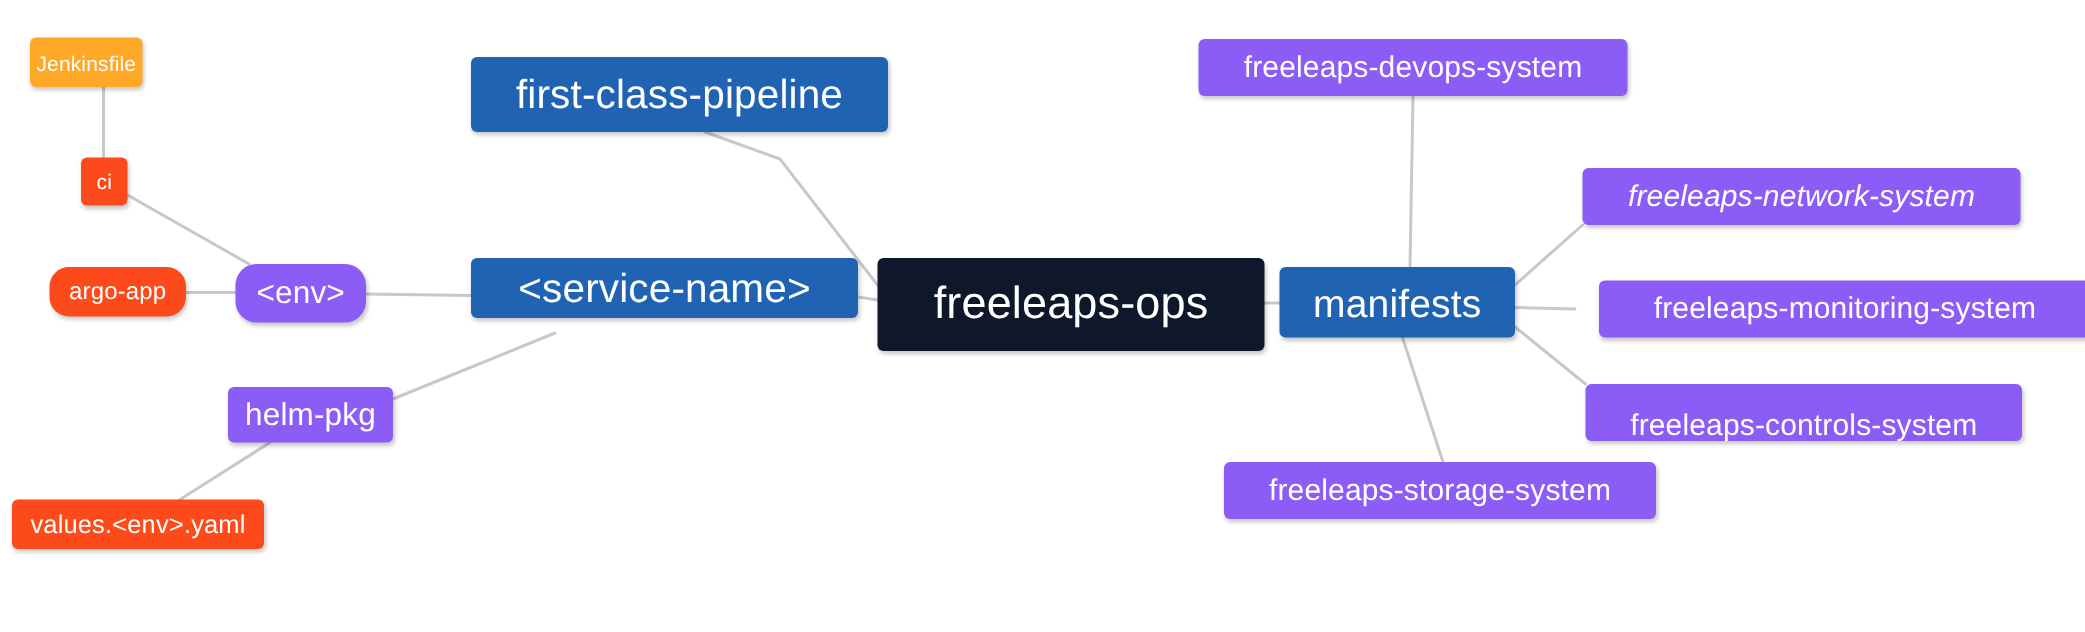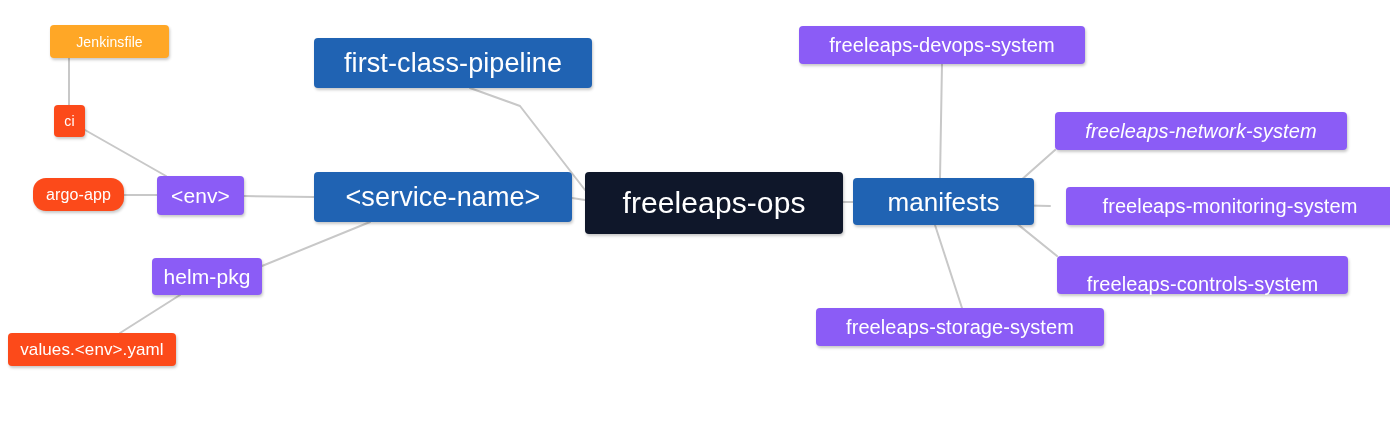--- a/index.html
+++ b/index.html
@@ -81,42 +81,42 @@
       <path d="M 1010 218 L 1057 256" fill="none" stroke="#c8c8c8" stroke-width="2" stroke-linecap="round" stroke-linejoin="round"></path>
       <path d="M 935 225 L 962 308" fill="none" stroke="#c8c8c8" stroke-width="2" stroke-linecap="round" stroke-linejoin="round"></path>
     </svg>
   <div id="nodes-layer">
       <div class="node root" style="left: 585px; top: 172px; width: 258px; height: 62px; font-size: 30px;">
         <span class="node-label">freeleaps-ops</span>
       </div>
       <div class="node blue" style="left: 314px; top: 38px; width: 278px; height: 50px; font-size: 27px;">
         <span class="node-label">first-class-pipeline</span>
       </div>
-      <div class="node blue" style="left: 314px; top: 172px; width: 258px; height: 50px; font-size: 27px;">
+      <div class="node blue" style="left: 314px; top: 172px; width: 258px; height: 40px; font-size: 27px;">
         <span class="node-label">&lt;service-name&gt;</span>
       </div>
-      <div class="node green" style="left: 157px; top: 176px; width: 87px; height: 39px; font-size: 21px;">
+      <div class="node green" style="left: 157px; top: 176px; width: 87px; height: 39px; font-size: 21px; border-radius: 14px;">
         <span class="node-label">&lt;env&gt;</span>
       </div>
       <div class="node red" style="left: 54px; top: 105px; width: 31px; height: 32px; font-size: 14px;">
         <span class="node-label">ci</span>
       </div>
-      <div class="node orange" style="left: 20px; top: 25px; width: 119px; height: 33px; font-size: 14px; margin-left: 30px;">
+      <div class="node orange" style="left: 20px; top: 25px; width: 75px; height: 33px; font-size: 14px;">
         <span class="node-label">Jenkinsfile</span>
       </div>
       <div class="node red" style="left: 33px; top: 178px; width: 91px; height: 33px; font-size: 16px; border-radius: 13px;">
         <span class="node-label">argo-app</span>
       </div>
       <div class="node green" style="left: 152px; top: 258px; width: 110px; height: 37px; font-size: 21px;">
         <span class="node-label">helm-pkg</span>
       </div>
       <div class="node red" style="left: 8px; top: 333px; width: 168px; height: 33px; font-size: 17px;">
         <span class="node-label">values.&lt;env&gt;.yaml</span>
       </div>
-      <div class="node blue" style="left: 853px; top: 178px; width: 181px; height: 47px; font-size: 26px;">
+      <div class="node blue" style="left: 853px; top: 178px; width: 157px; height: 47px; font-size: 26px;">
         <span class="node-label">manifests</span>
       </div>
       <div class="node green" style="left: 799px; top: 26px; width: 286px; height: 38px; font-size: 20px;">
         <span class="node-label">freeleaps-devops-system</span>
       </div>
       <div class="node green" style="left: 1055px; top: 112px; width: 292px; height: 38px; font-size: 20px; font-style: italic;">
         <span class="node-label">freeleaps-network-system</span>
       </div>
       <div class="node green" style="left: 1050px; top: 187px; width: 328px; height: 38px; font-size: 20px; margin-left: 16px;">
         <span class="node-label">freeleaps-monitoring-system</span>

